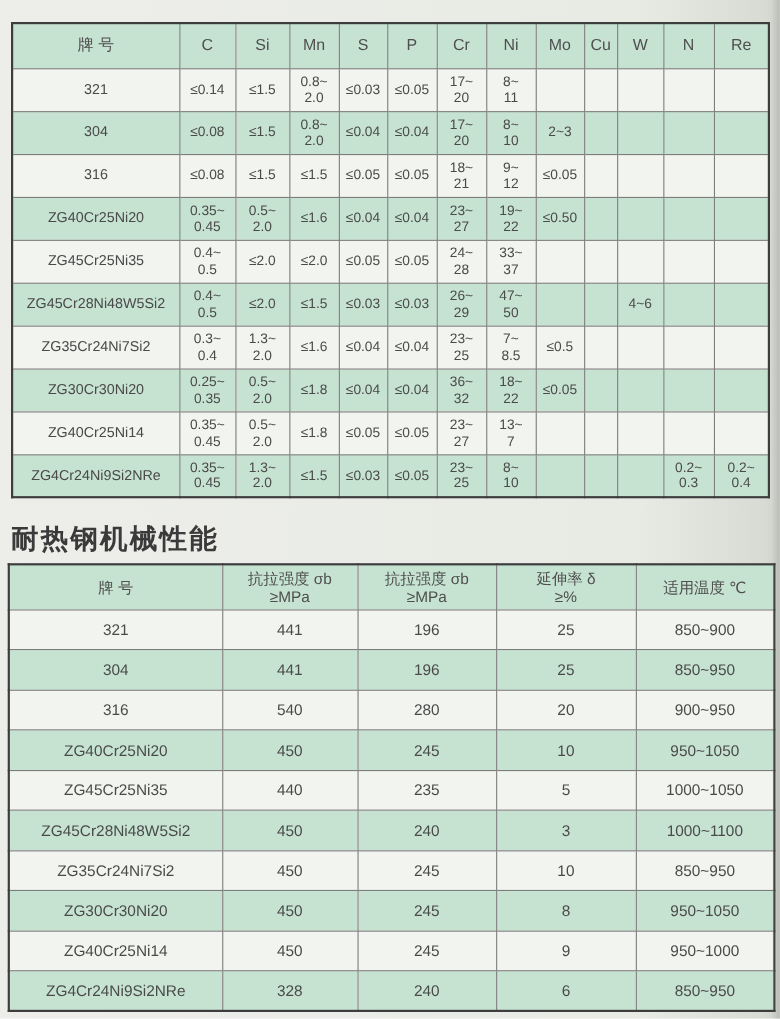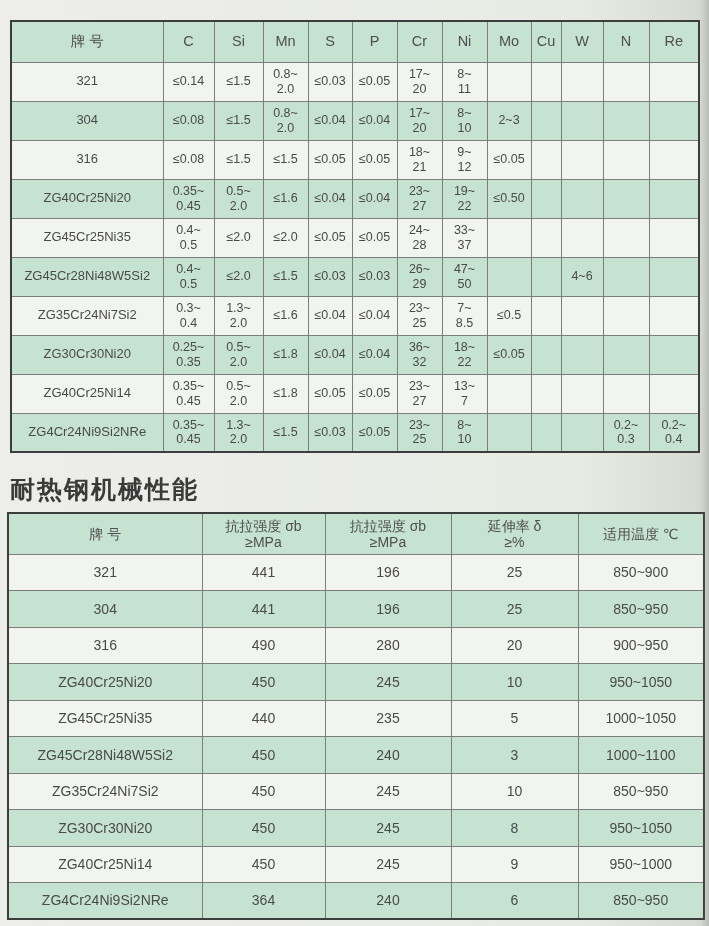--- a/index.html
+++ b/index.html
@@ -305,21 +305,21 @@
         </tr>
         <tr>
           <td class="name-col">304</td>
           <td>441</td>
           <td>196</td>
           <td>25</td>
           <td>850~950</td>
         </tr>
         <tr>
           <td class="name-col">316</td>
-          <td>490</td>
+          <td>540</td>
           <td>280</td>
           <td>20</td>
           <td>900~950</td>
         </tr>
         <tr>
           <td class="name-col">ZG40Cr25Ni20</td>
           <td>450</td>
           <td>245</td>
           <td>10</td>
           <td>950~1050</td>
@@ -354,21 +354,21 @@
         </tr>
         <tr>
           <td class="name-col">ZG40Cr25Ni14</td>
           <td>450</td>
           <td>245</td>
           <td>9</td>
           <td>950~1000</td>
         </tr>
         <tr>
           <td class="name-col">ZG4Cr24Ni9Si2NRe</td>
-          <td>364</td>
+          <td>328</td>
           <td>240</td>
           <td>6</td>
           <td>850~950</td>
         </tr>
       </tbody>
     </table>
 
   <div class="edge-shade"></div>
 </div>
 

